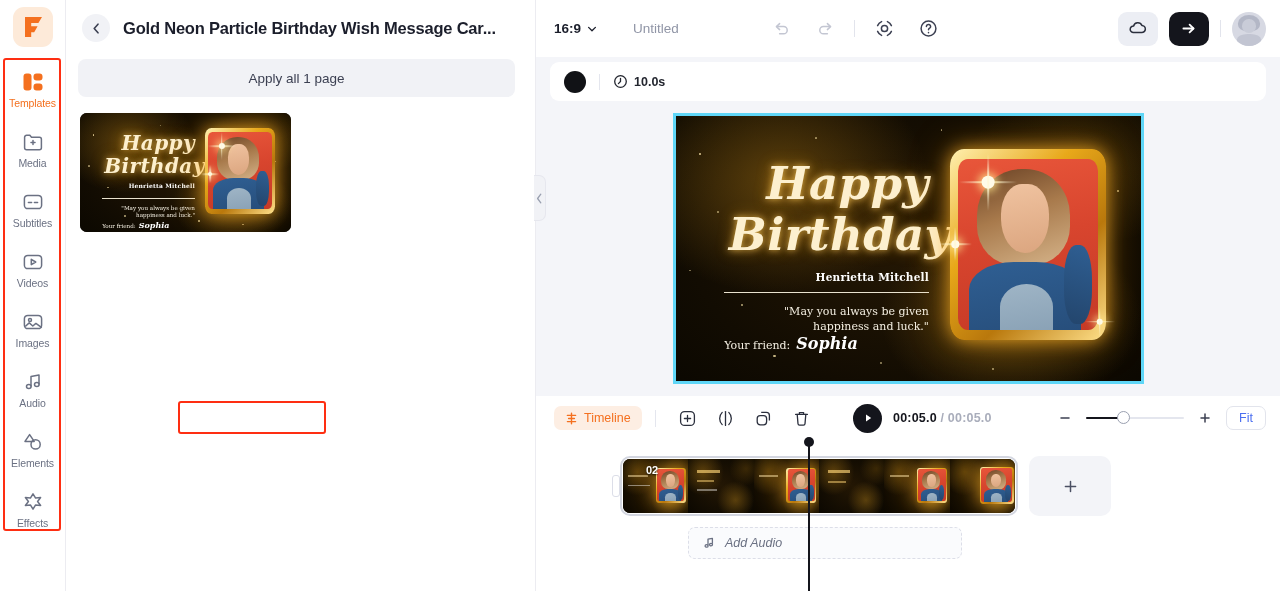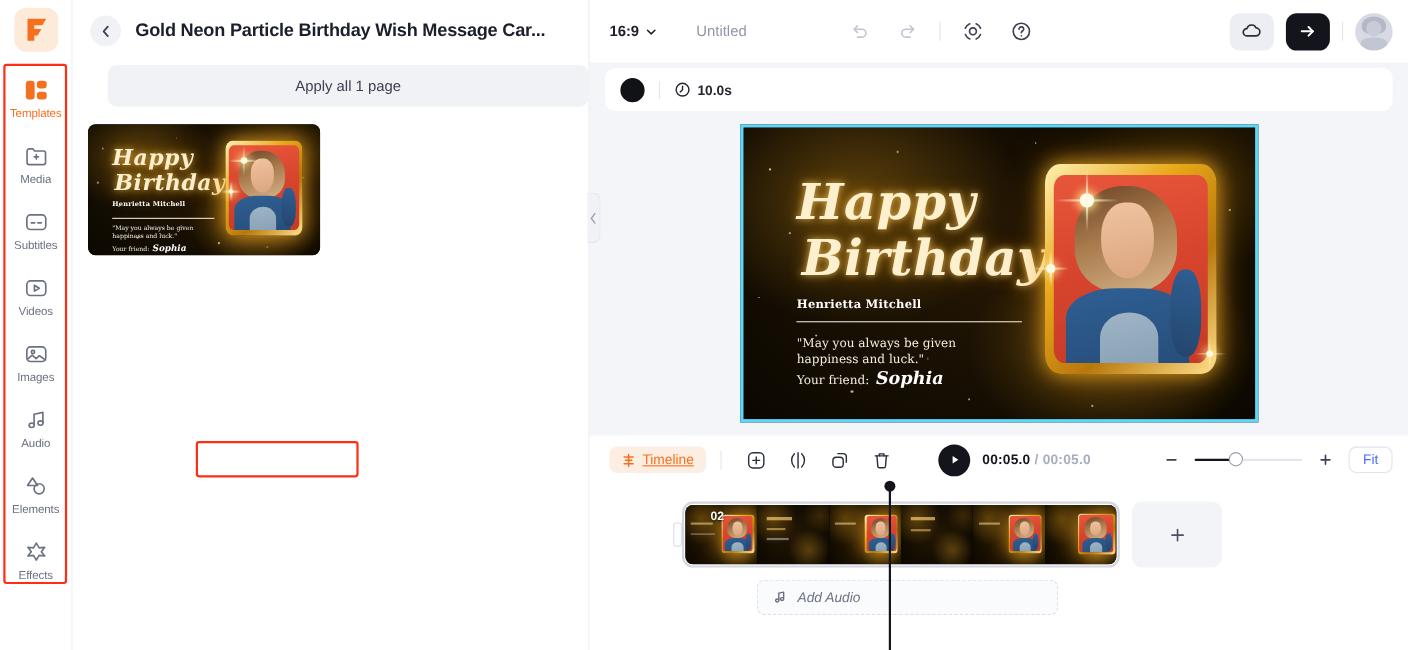--- a/index.html
+++ b/index.html
@@ -57,21 +57,21 @@
     width: 28px; height: 28px; border-radius: 50%;
     background: #f1f2f6; border: none; cursor: pointer;
     display: flex; align-items: center; justify-content: center;
     color: #3c4052; flex: 0 0 28px;
   }
   .panel-title {
     font-size: 16.5px; font-weight: bold; color: #1b1e2b;
     white-space: nowrap; overflow: hidden; letter-spacing: -0.2px;
   }
   .apply-all {
-    margin: 17px 16px 0 32px; height: 38px;
+    margin: 17px 16px 0 12px; height: 38px;
     background: #f1f2f6; border: none; border-radius: 8px;
     width: calc(100% - 32px); cursor: pointer;
     font-size: 13.5px; color: #3c4052; font-family: inherit;
   }
   .thumb-wrap { margin: 16px 0 0 14px; }
   .thumb {
     width: 211px; height: 119px; border-radius: 7px;
     overflow: hidden; position: relative; cursor: pointer;
     background: #0b0803;
   }
@@ -81,21 +81,21 @@
   .card-bg {
     position: absolute; inset: 0;
     background:
       radial-gradient(ellipse 46% 62% at 22% 24%, rgba(150,104,18,.55), transparent 70%),
       radial-gradient(ellipse 40% 50% at 72% 76%, rgba(171,122,25,.45), transparent 70%),
       radial-gradient(ellipse 36% 44% at 88% 18%, rgba(120,82,12,.40), transparent 70%),
       radial-gradient(ellipse 80% 90% at 50% 50%, #241704 0%, #120c02 58%, #070500 100%);
   }
   .sparkles { position: absolute; inset: 0; }
   .sp { position: absolute; background: #ffe9ac; border-radius: 50%; }
-  .card-left { position: absolute; left: 10.5%; top: 17%; width: 44%; }
+  .card-left { position: absolute; left: 10.5%; top: 17%; width: 44%; text-align: right; }
   .hb-l1, .hb-l2 {
     font-family: "DejaVu Serif", serif; font-style: italic; font-weight: bold;
     color: #fdf0cf; letter-spacing: .4px; line-height: 1;
     text-shadow: 0 0 7px rgba(255,206,94,.75), 0 0 16px rgba(255,170,30,.45);
   }
   .hb-l2 { margin-top: .13em; margin-left: .1em; }
   .name-line {
     font-family: "DejaVu Serif", serif; font-weight: bold; color: #ffffff;
     letter-spacing: .2px;
   }
@@ -219,21 +219,21 @@
     width: 471px; height: 271px; position: relative;
     border: 3px solid #5fd6f7; background: #0a0702; overflow: hidden;
   }
 
   
   .timeline { height: 195px; background: #ffffff; position: relative; }
   .tl-bar { height: 44px; display: flex; align-items: center; padding: 0 14px 0 18px; }
   .tl-tab {
     display: flex; align-items: center; gap: 6px; cursor: pointer;
     background: #fdeee3; color: #f4701f; border: none; border-radius: 7px;
-    padding: 5px 11px; font-size: 12.5px; font-family: inherit; text-decoration: underline;
+    padding: 5px 11px; font-size: 12.5px; font-family: inherit;
   }
   .tl-sep { width: 1px; height: 17px; background: #e4e6ee; margin: 0 13px; }
   .tl-tools { display: flex; align-items: center; gap: 12px; padding: 0 6px; }
   .tl-tool {
     width: 26px; height: 26px; background: transparent; border: none; cursor: pointer;
     display: flex; align-items: center; justify-content: center; color: #2b2f3d;
   }
   .play-group { margin-left: auto; margin-right: auto; display: flex; align-items: center; gap: 11px; }
   .play-btn {
     width: 29px; height: 29px; border-radius: 50%; background: #14151c;

